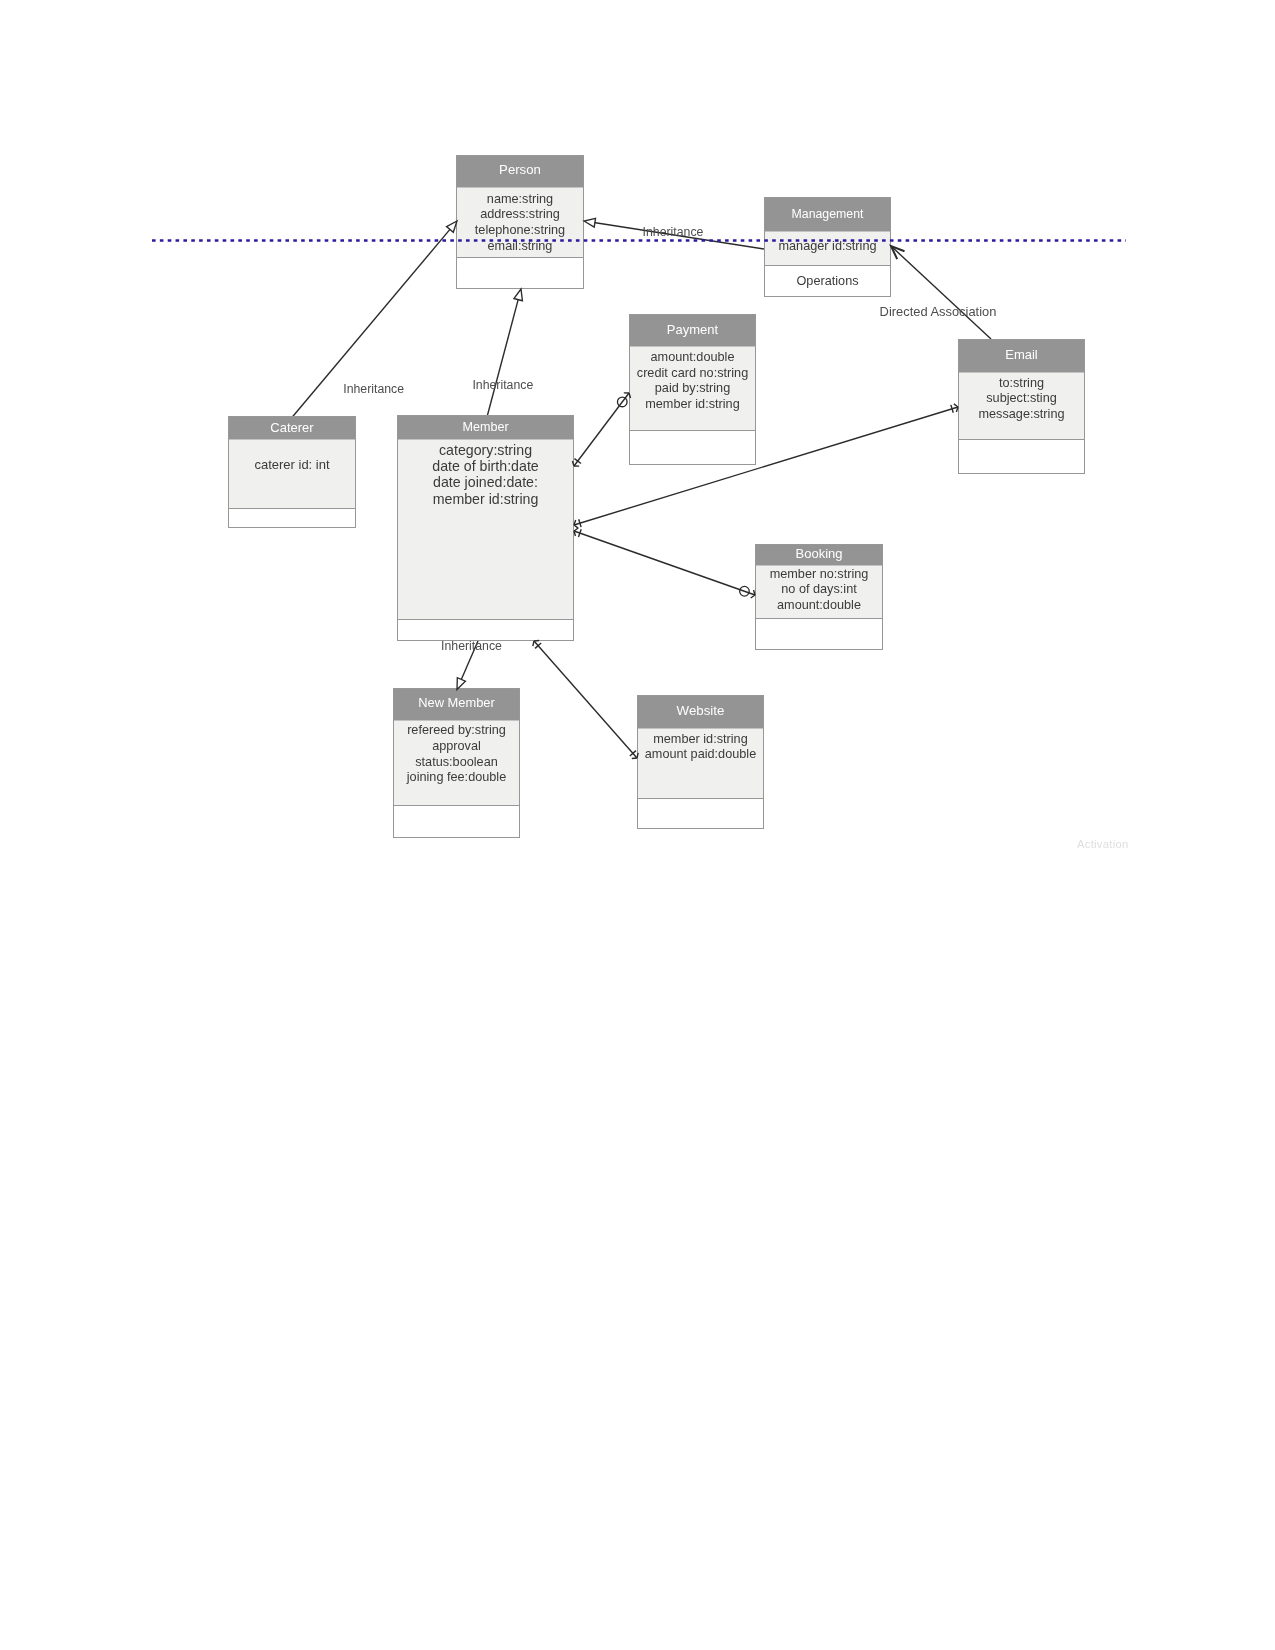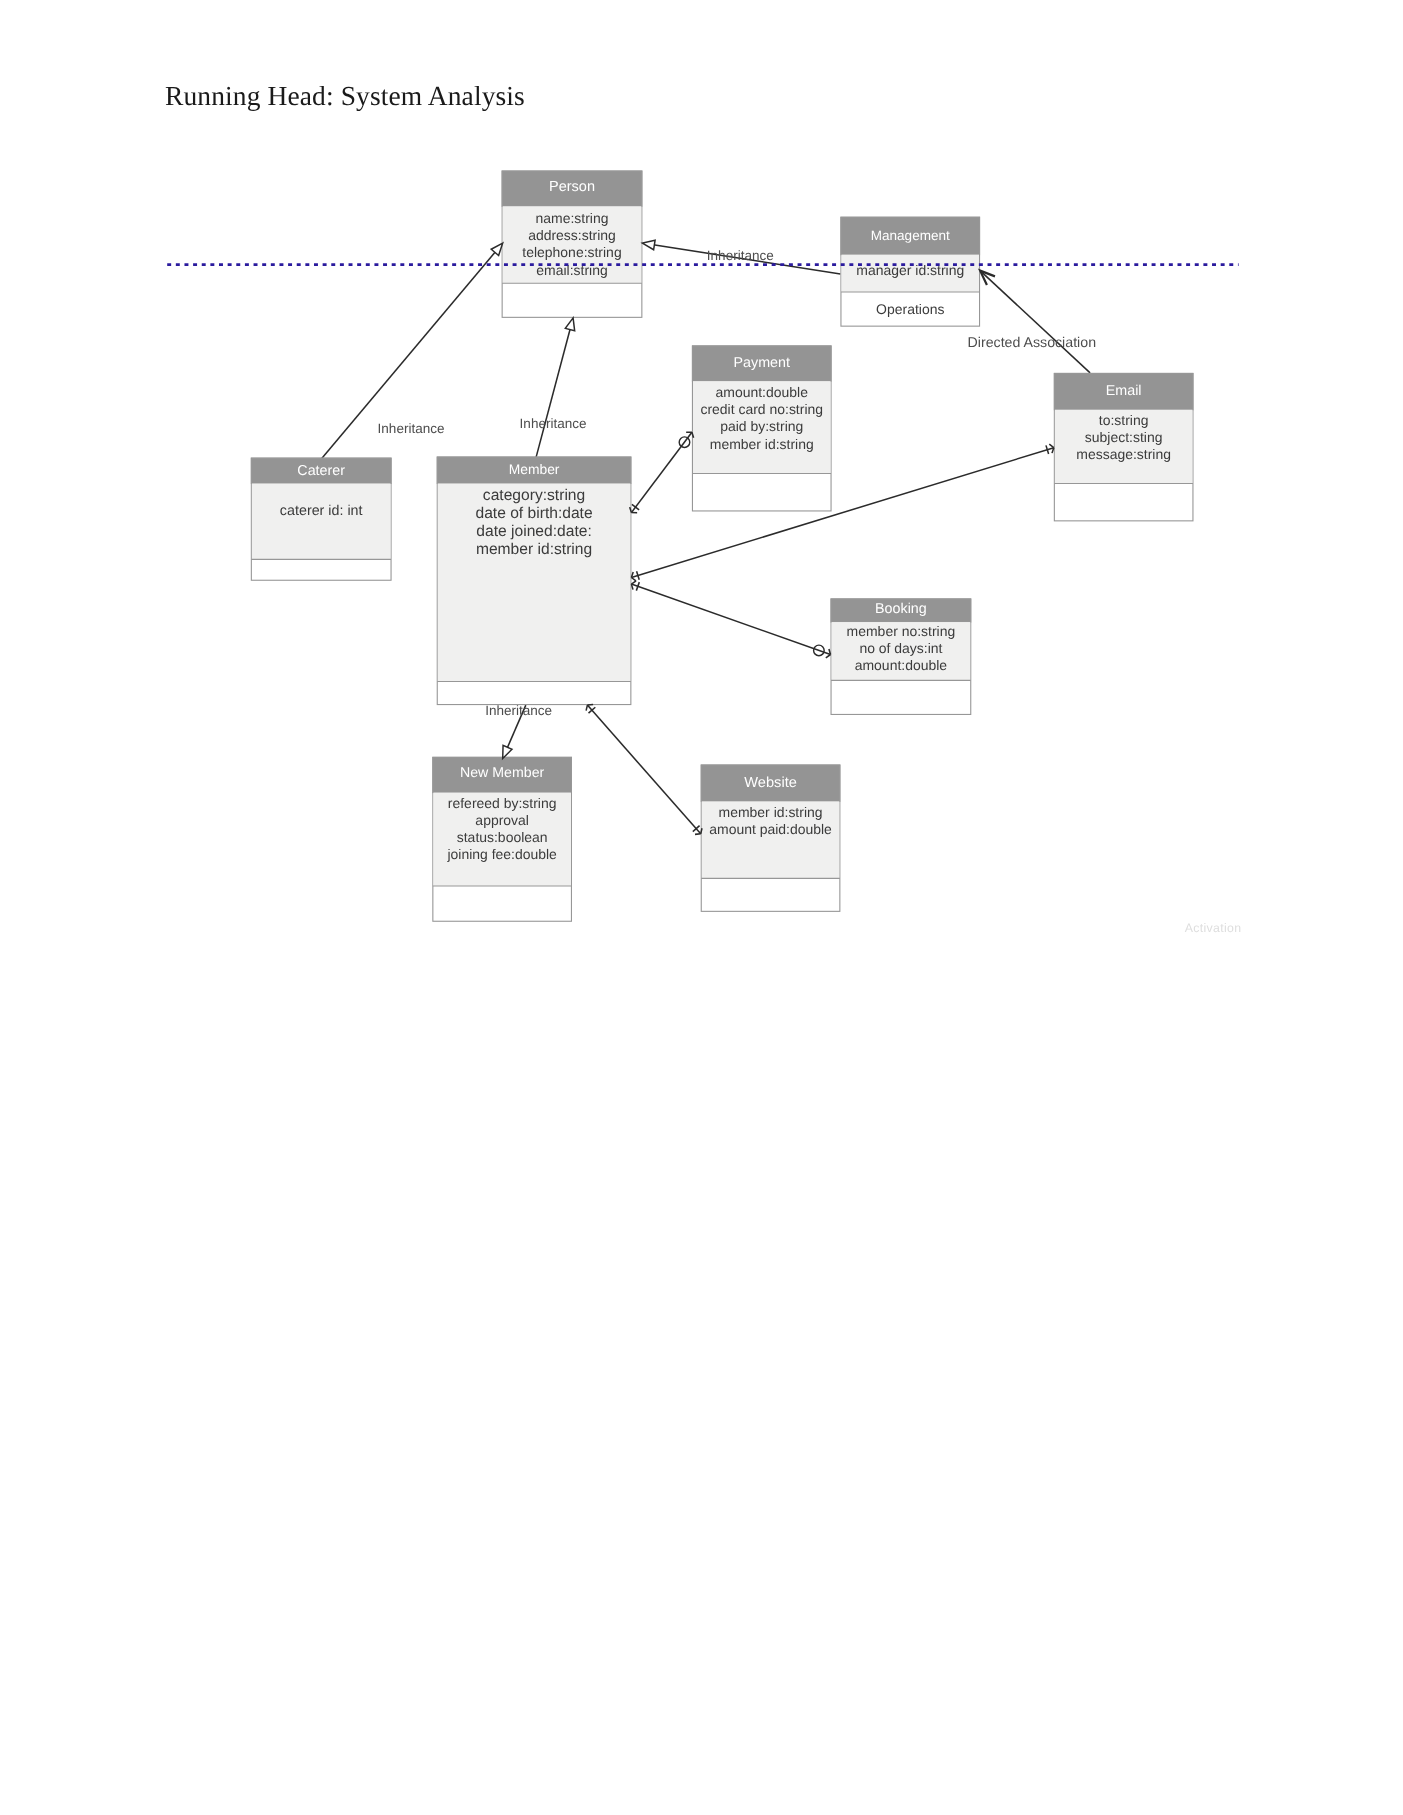--- a/index.html
+++ b/index.html
@@ -6,21 +6,20 @@
   html,body{margin:0;padding:0;}
   body{width:1275px;height:1650px;background:#ffffff;font-family:"Liberation Sans",sans-serif;overflow:hidden;position:relative;}
   #page{position:absolute;inset:0;width:1275px;height:1650px;}
   .doc-title{position:absolute;left:150px;top:74px;font-family:"Liberation Serif",serif;font-size:25px;color:#1a1a1a;white-space:nowrap;letter-spacing:0.1px;}
   #diagram{position:absolute;left:0;top:0;}
 </style>
 </head>
 <body>
 
 <div id="page">
-  <div class="doc-title">Running Head: System Analysis</div>
   <svg id="diagram" width="1275" height="1650" viewBox="0 0 1275 1650">
       <g>
         <g>
           <line x1="291.5" y1="418" x2="450.5676233975839" y2="228.6566658046887" stroke="#2b2b2b" stroke-width="1.4"></line>
         </g>
         <g>
           <line x1="486.6" y1="418.5" x2="518.4326649550304" y2="298.6648223349874" stroke="#2b2b2b" stroke-width="1.4"></line>
         </g>
         <g>
           <line x1="764" y1="249" x2="593.8811646895488" y2="222.5370700628187" stroke="#2b2b2b" stroke-width="1.4"></line>

